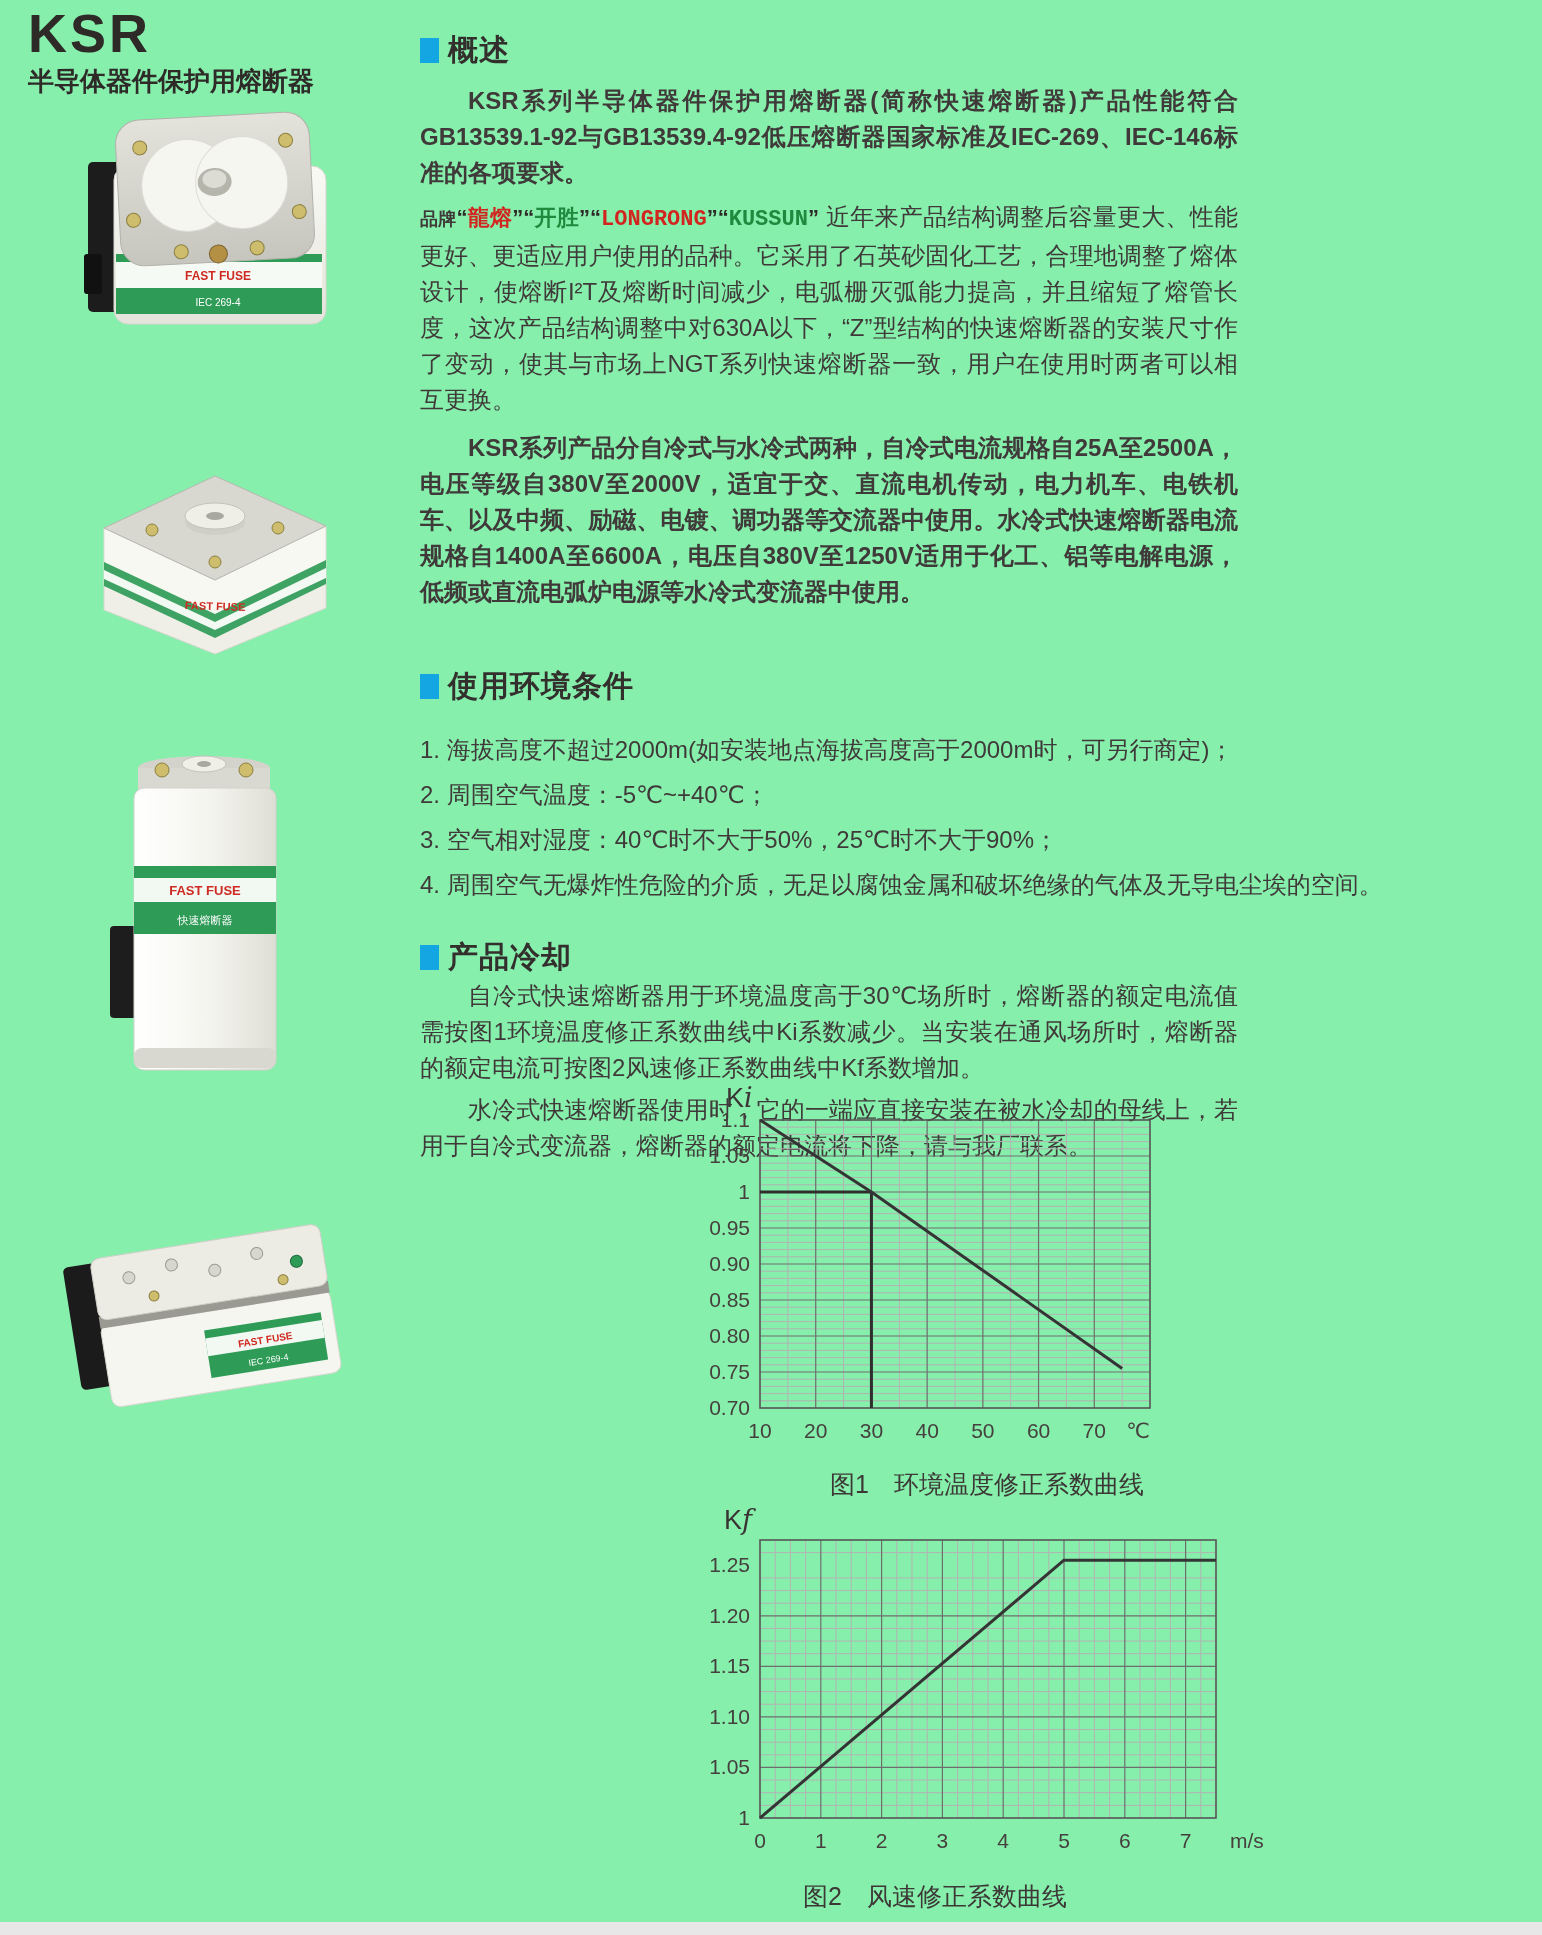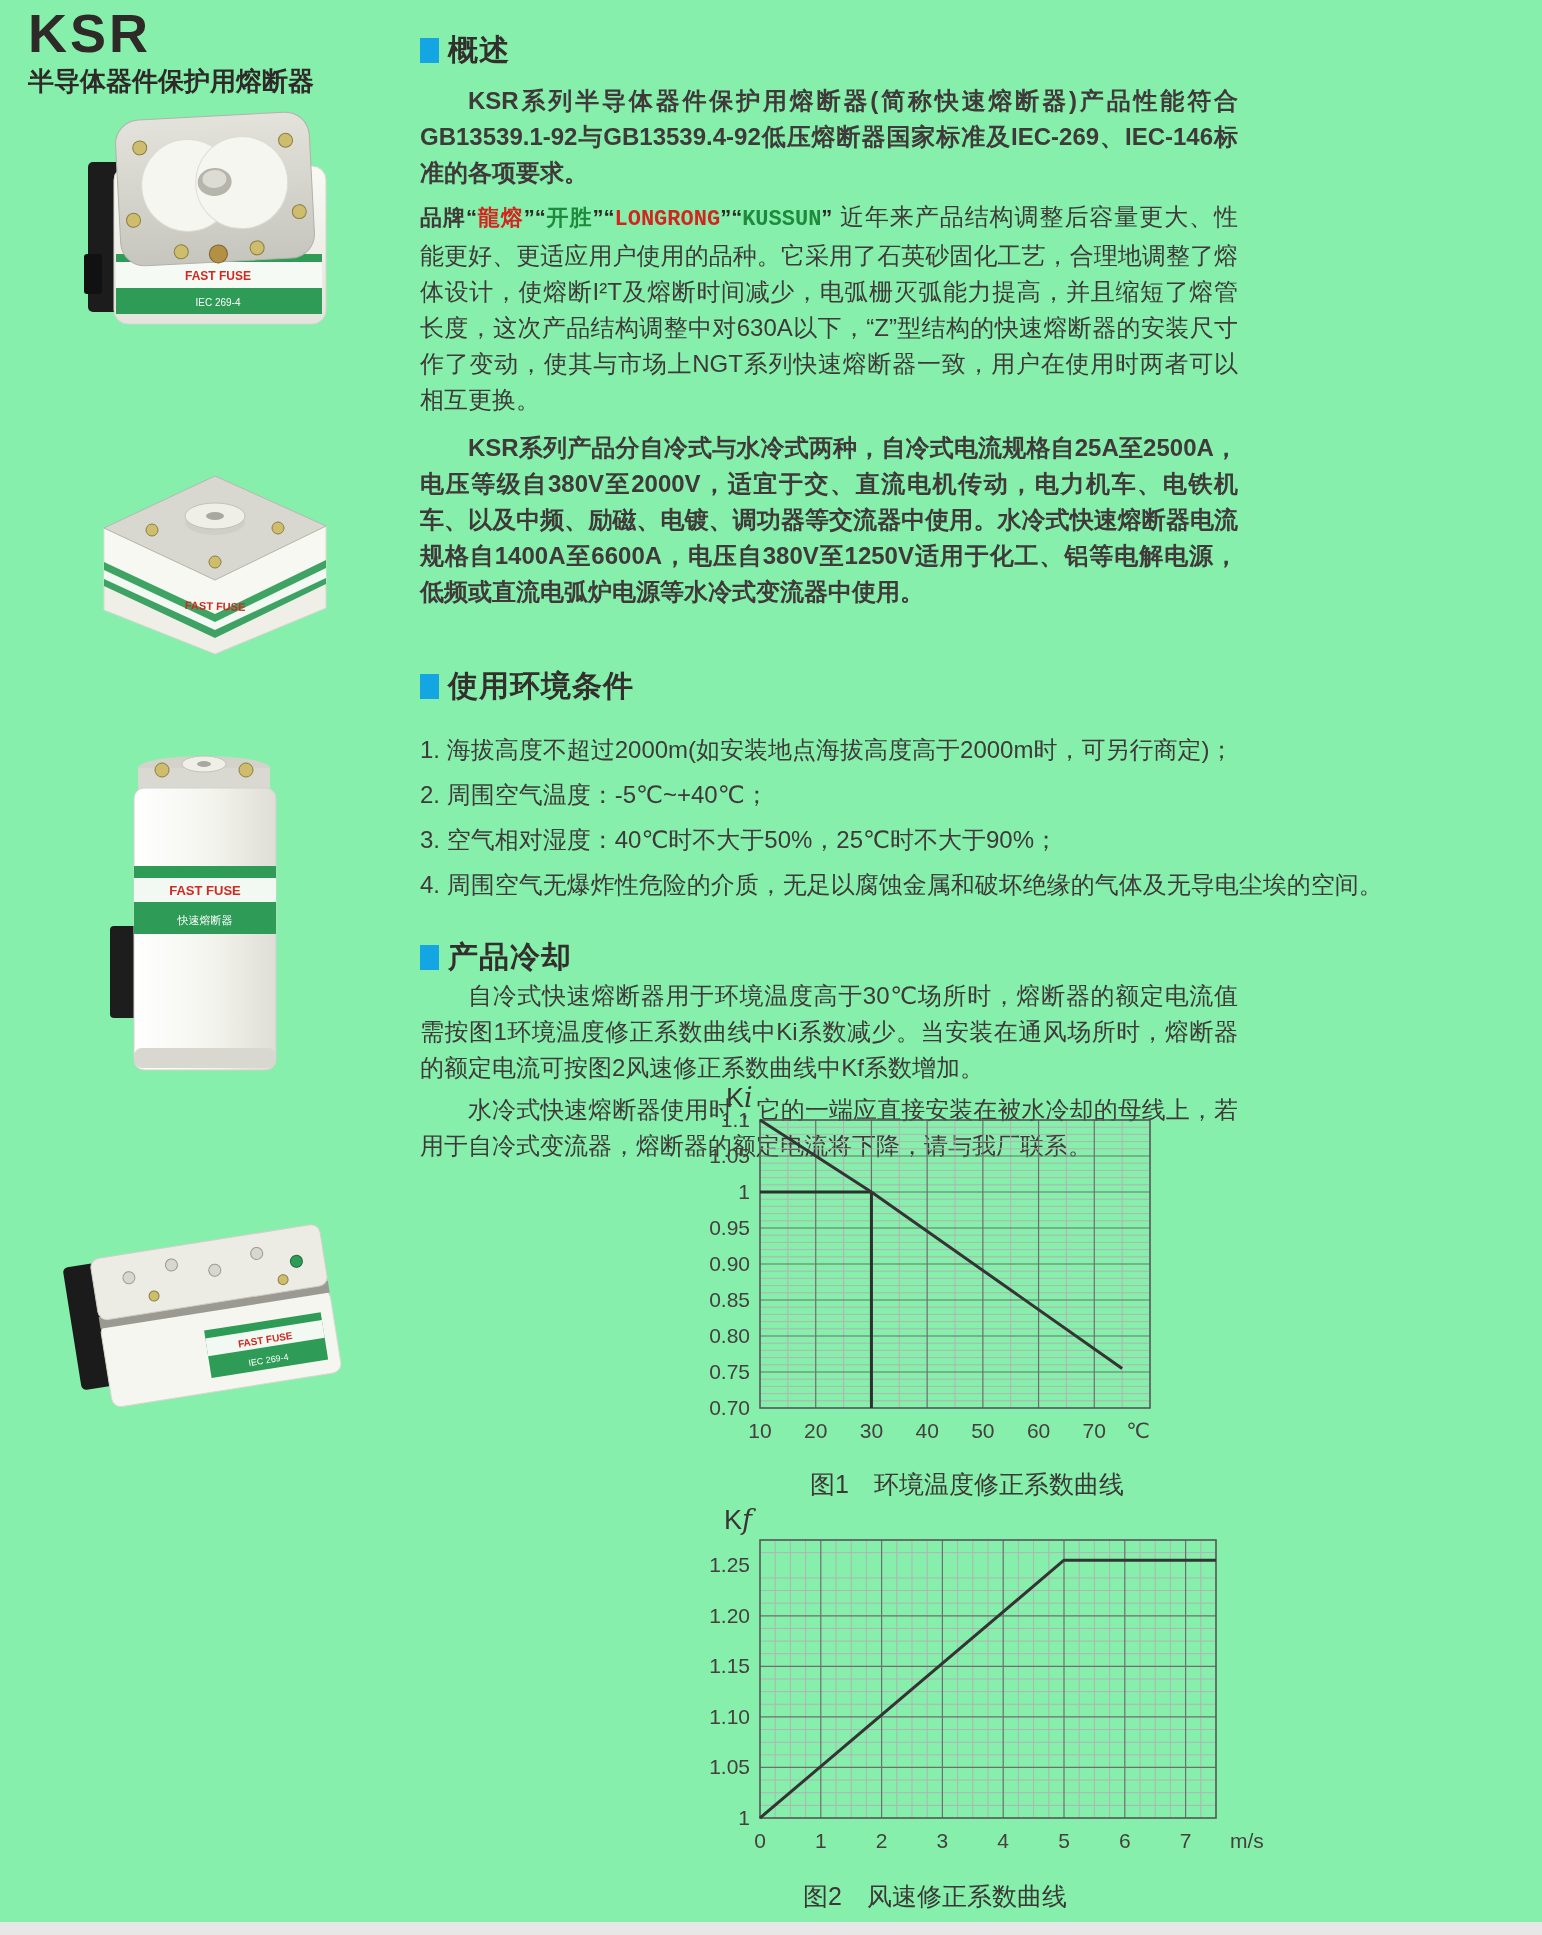--- a/index.html
+++ b/index.html
@@ -18,21 +18,21 @@
   .content{position:absolute;left:420px;top:30px;width:818px;}
   .sec-head{display:flex;align-items:center;gap:9px;margin:0;}
   .sec-sq{width:19px;height:25px;background:#14a5e3;flex:0 0 auto;}
   .sec-title{font-size:30px;font-weight:bold;color:#332f2d;letter-spacing:1px;}
   .para{margin:0;font-size:24px;line-height:36px;text-align:justify;color:#3f3a39;}
   .ind{text-indent:2em;}
   .mt12{margin-top:12px;font-weight:bold;} .mt8{margin-top:8px;} .mt20{margin-top:20px;} .mt6{margin-top:6px;}
   .h2gap{margin-top:56px;} .h3gap{margin-top:30px;}
   .env-list{margin:20px 0 0 0;padding:0;list-style:none;}
   .env-list li{font-size:24px;line-height:45px;white-space:nowrap;}
-  .brand-prefix{font-weight:bold;font-size:22px;}
+  .brand-prefix{font-weight:bold;font-size:18px;}
   .bq{font-weight:bold;font-size:22px;color:#2e2a28;}
   .brand-name{font-weight:bold;font-size:22px;font-family:Liberation Mono, monospace;}
 
   
   .figwrap{position:absolute;}
   .axis-label{position:absolute;font-size:27px;color:#3a3534;}
   .axis-label .sub{font-family:"DejaVu Serif","Liberation Serif",serif;font-style:italic;}
   .fig-caption{position:absolute;font-size:25px;color:#3c3836;text-align:center;}
   svg .grid-minor{stroke:#b3b3b3;stroke-width:1;}
   svg .grid-major{stroke:#6e6e6e;stroke-width:1.2;}
@@ -257,21 +257,21 @@
         <text x="68" y="362" text-anchor="middle" class="tick">10</text>
         <text x="123.71428571428571" y="362" text-anchor="middle" class="tick">20</text>
         <text x="179.42857142857142" y="362" text-anchor="middle" class="tick">30</text>
         <text x="235.14285714285714" y="362" text-anchor="middle" class="tick">40</text>
         <text x="290.85714285714283" y="362" text-anchor="middle" class="tick">50</text>
         <text x="346.57142857142856" y="362" text-anchor="middle" class="tick">60</text>
         <text x="402.2857142857143" y="362" text-anchor="middle" class="tick">70</text>
         <text x="446" y="362" text-anchor="middle" class="tick">℃</text>
       </svg>
   </div>
-  <div class="fig-caption" style="left:712px;top:1468px;width:510px;">图1　环境温度修正系数曲线</div>
+  <div class="fig-caption" style="left:732px;top:1468px;width:510px;">图1　环境温度修正系数曲线</div>
 
   <div class="figwrap" style="left:692px;top:1496px;">
     <div class="axis-label" style="left:32px;top:8px;"><span>K</span><span class="sub">f</span></div>
     <svg id="chart2" width="600" height="384">
         <line x1="83.2" y1="44" x2="83.2" y2="322" class="grid-minor"></line>
         <line x1="98.4" y1="44" x2="98.4" y2="322" class="grid-minor"></line>
         <line x1="113.6" y1="44" x2="113.6" y2="322" class="grid-minor"></line>
         <line x1="144" y1="44" x2="144" y2="322" class="grid-minor"></line>
         <line x1="159.2" y1="44" x2="159.2" y2="322" class="grid-minor"></line>
         <line x1="174.4" y1="44" x2="174.4" y2="322" class="grid-minor"></line>

